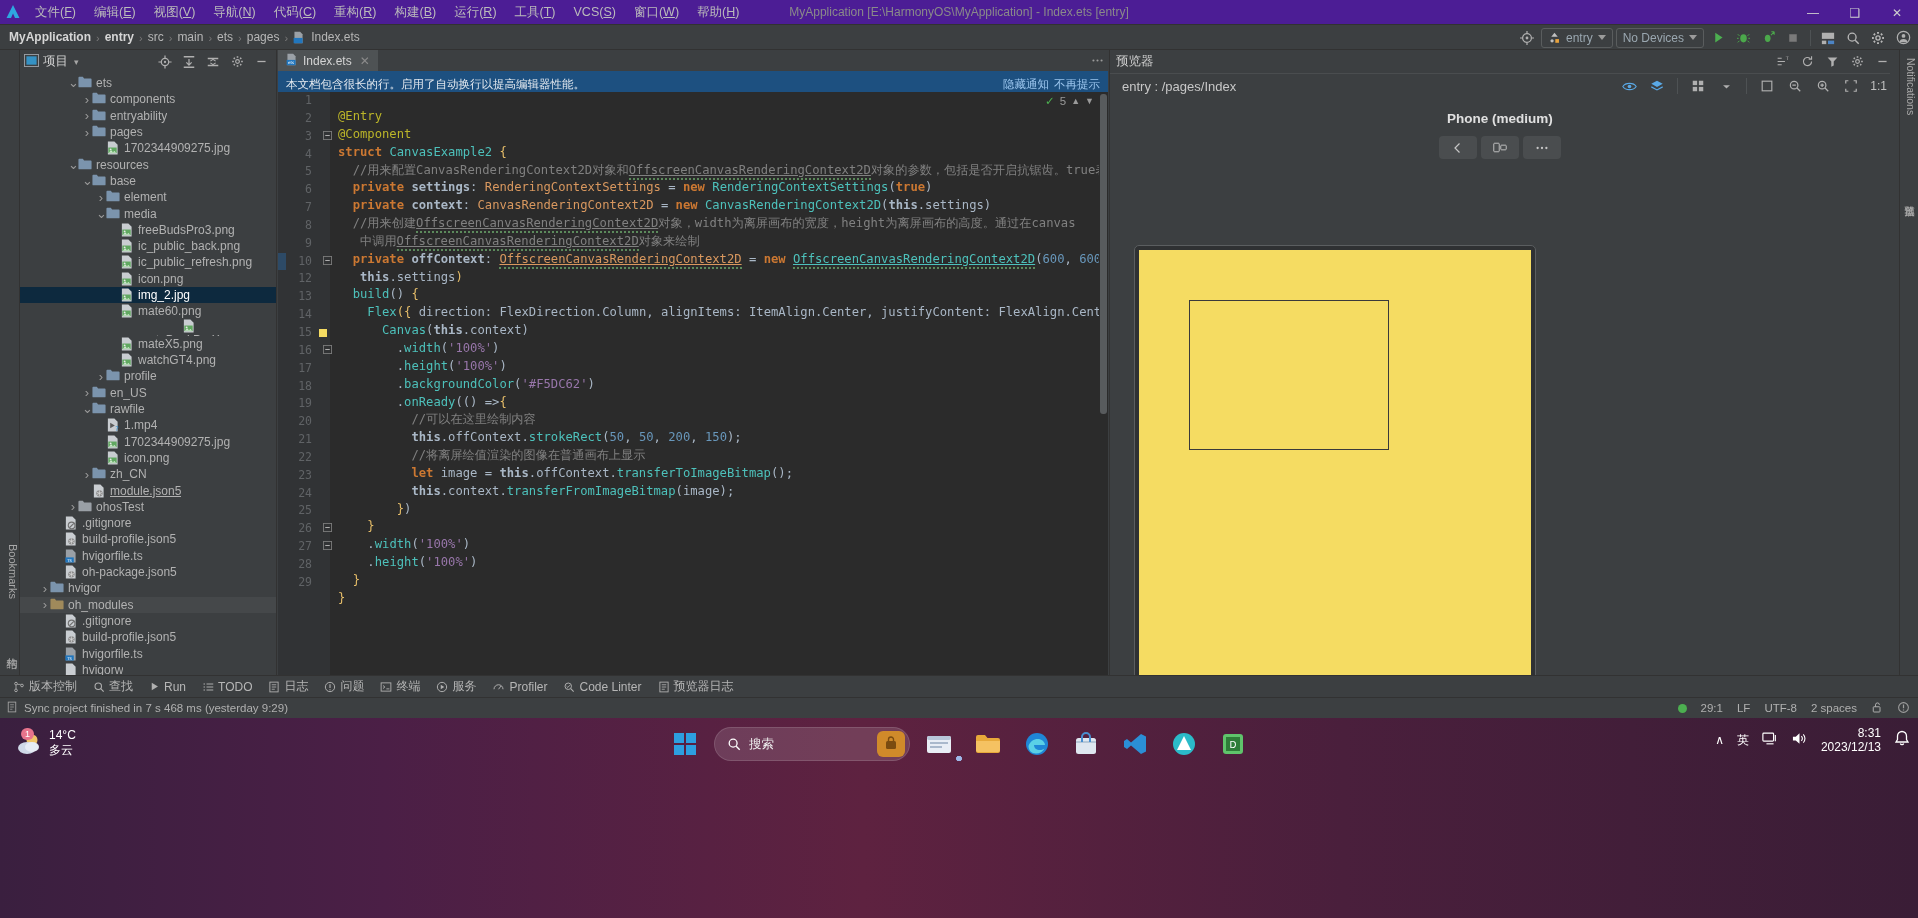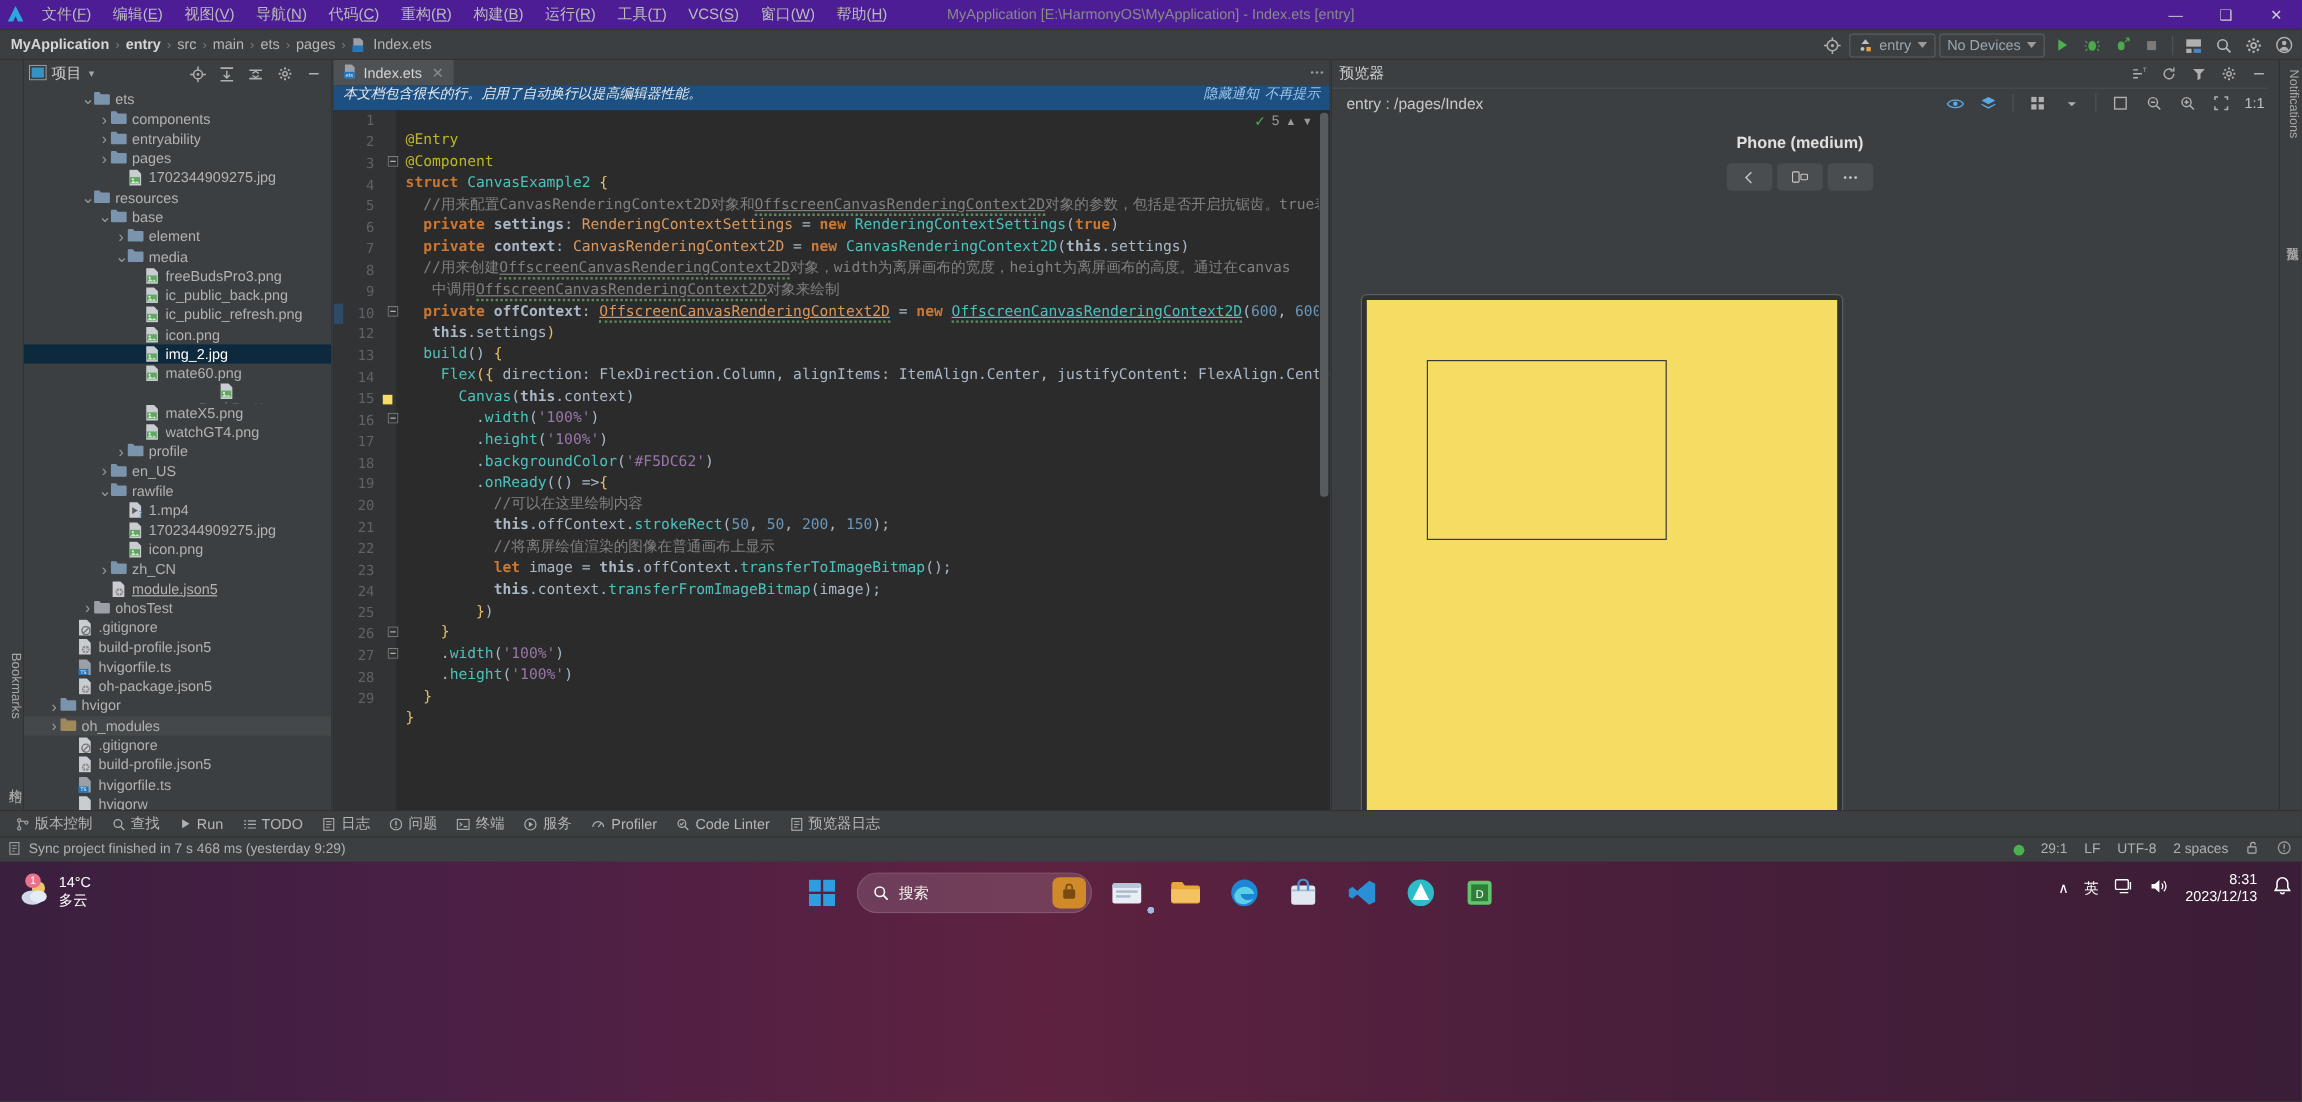--- a/index.html
+++ b/index.html
@@ -96,22 +96,22 @@
   }
   .tabbar { height: 21px; background: #3c3f41; display: flex; align-items: stretch; position: relative; }
   .etab {
     display: flex; align-items: center; gap: 5px; padding: 0 8px 0 7px;
     background: #4e5254; color: #d4d4d4; font-size: 12px;
   }
   .etab .x { color: #8b8b8b; font-size: 12px; margin-left: 3px; }
   .tabbar-right { position: absolute; right: 4px; top: 0; height: 21px; display: flex; align-items: center; }
 
   .notice {
-    height: 21px; background: #1d5080; display: flex; align-items: flex-start;
-    padding: 0 8px; font-size: 11.5px; color: #e4e9ef; font-style: italic;
+    height: 21px; background: #1d5080; display: flex; align-items: flex-end;
+    padding: 0 8px; font-size: 11.5px; color: #e4e9ef;
   }
   .notice .links { margin-left: auto; display: flex; gap: 5px; }
   .notice .links span { color: #9cc6ee; }
 
   .codearea { position: absolute; left: 0; top: 42px; right: 0; bottom: 0; background: #2b2b2b; overflow: hidden; }
   .gutter {
     position: absolute; left: 0; top: 0; width: 52px; height: 100%;
     background: #313335;
   }
   .codeline {

